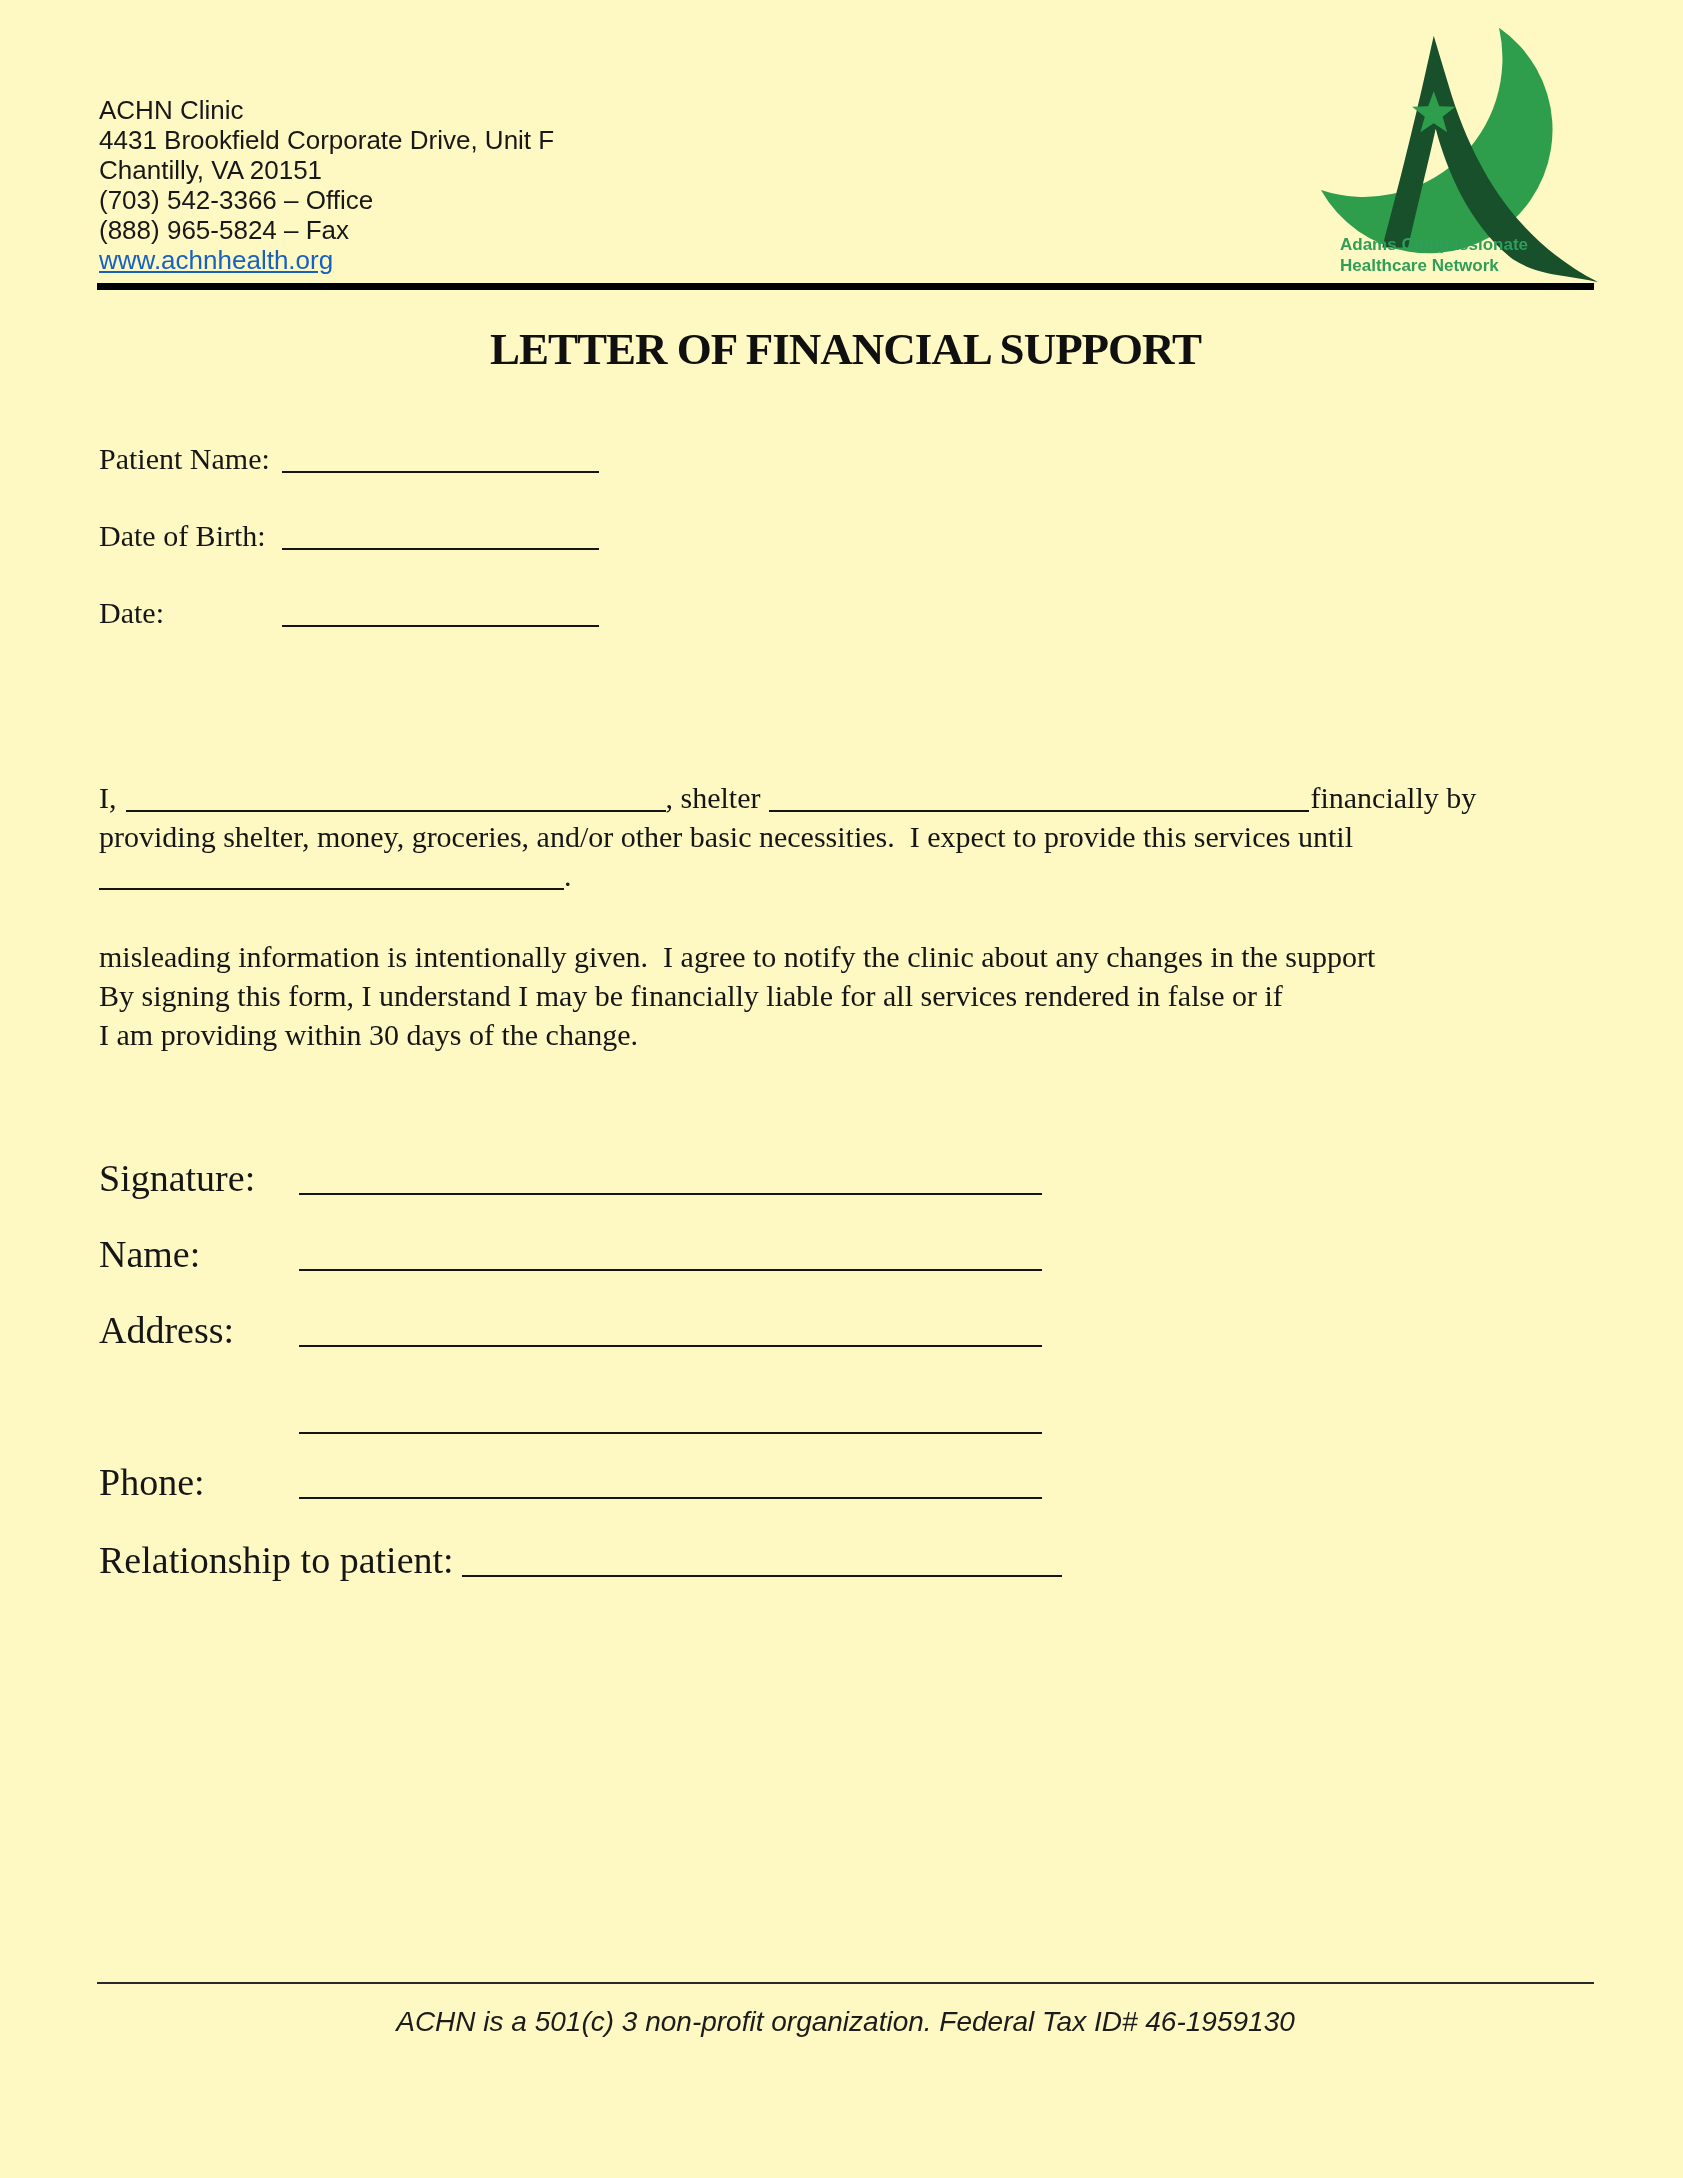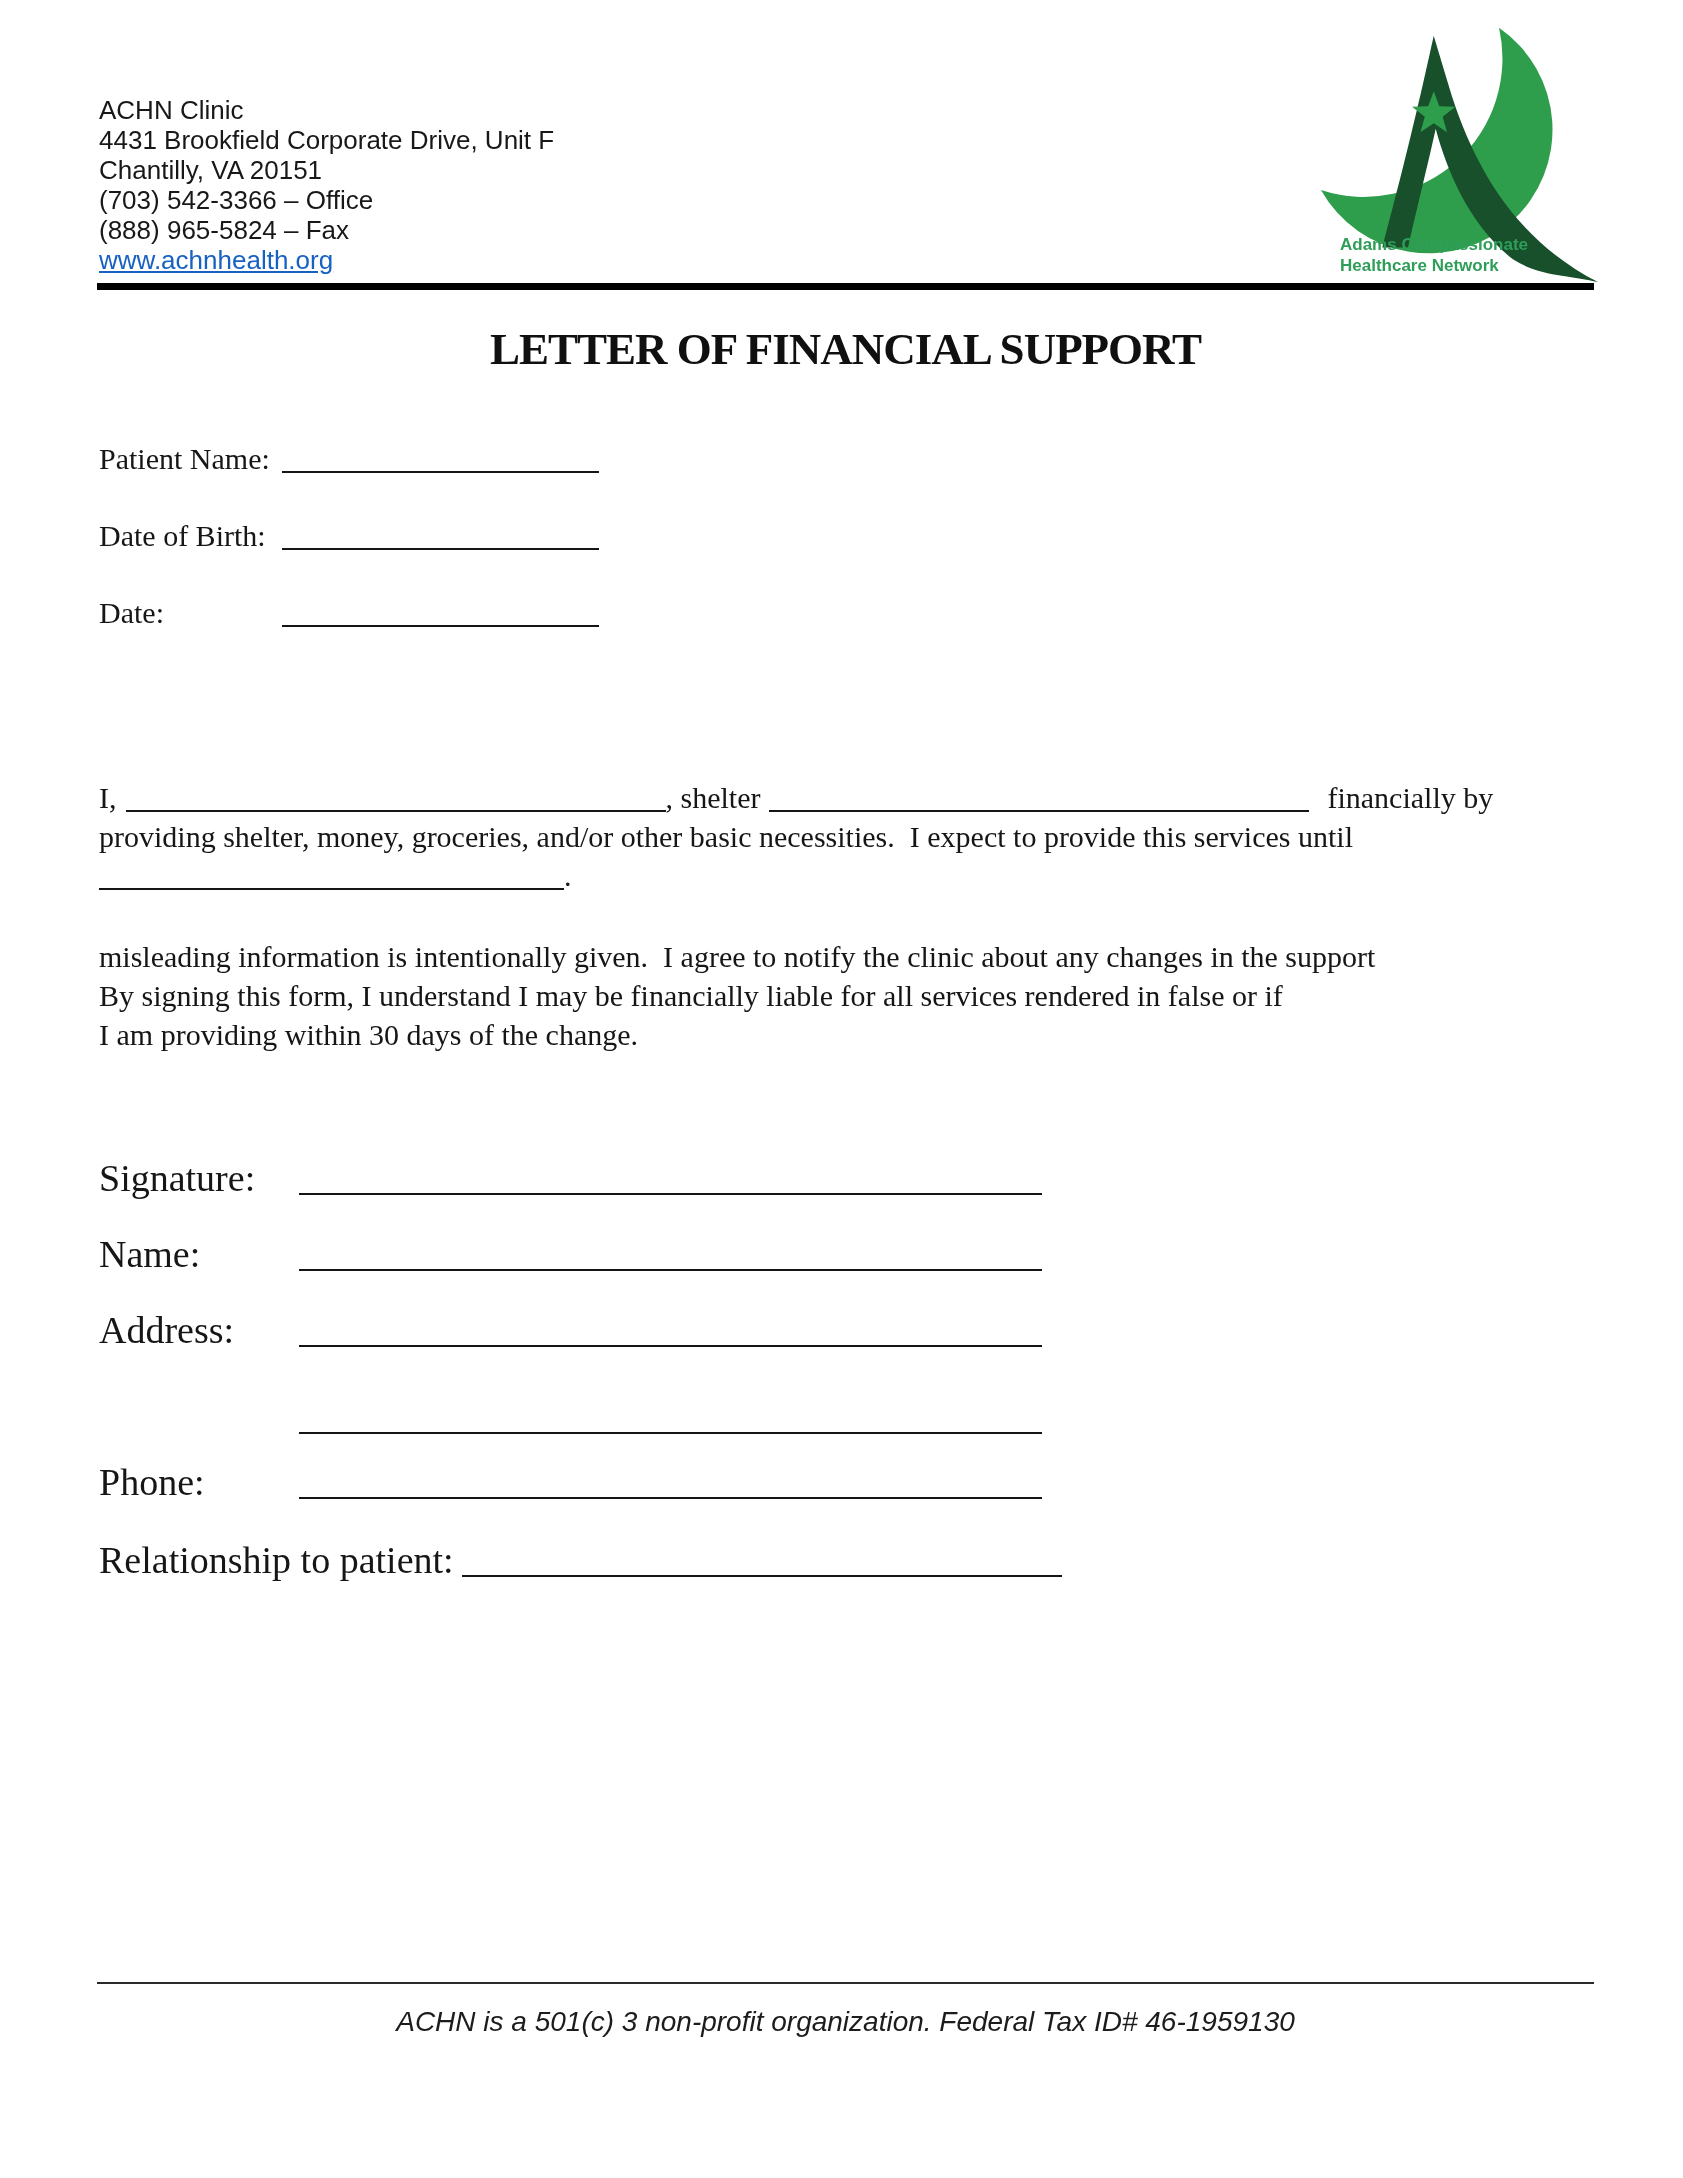--- a/index.html
+++ b/index.html
@@ -2,21 +2,21 @@
 <html><head>
 <meta charset="utf-8">
 <style>
   * { box-sizing: border-box; }
   html, body { margin: 0; padding: 0; background: #e8e8e8; }
   .page {
     position: relative;
     width: 1683px;
     height: 2178px;
     margin: 0 auto;
-    background: #ffffff;
+    background: #fef9c3;
     font-family: "Liberation Serif", serif;
     color: #161616;
     overflow: hidden;
   }
   
   .header-text {
     position: absolute;
     left: 99px;
     top: 95px;
     font-family: "Liberation Sans", sans-serif;
@@ -84,21 +84,21 @@
   .patient-row .flabel { display: inline-block; width: 183px; }
   .patient-row .blank { width: 317px; }
   
   .para { position: absolute; left: 99px; width: 1493px; }
   .para-support { top: 778px; }
   .para-liability { top: 937px; }
   .para .pline { white-space: pre-wrap; }
   .para .pline-inline { white-space: normal; }
   .blank-wide { width: 540px; margin-left: 9px; }
   .blank-until { width: 465px; }
-  .seg-gap { margin-left: 18px; }
+  .seg-gap { margin-left: 1px; }
   
   .sig-block { position: absolute; left: 99px; top: 1156px; width: 1493px; font-size: 38px; }
   .sig-row .flabel { display: inline-block; width: 200px; }
   .sig-row .blank { width: 743px; }
   .row-h77 { height: 76px; }
   .row-h88 { height: 87px; }
   .row-h66 { height: 65px; }
   .row-h79 { height: 78px; }
   .rel-row .flabel { display: inline; width: auto; margin-right: 8px; }
   .rel-row .blank { width: 600px; }

